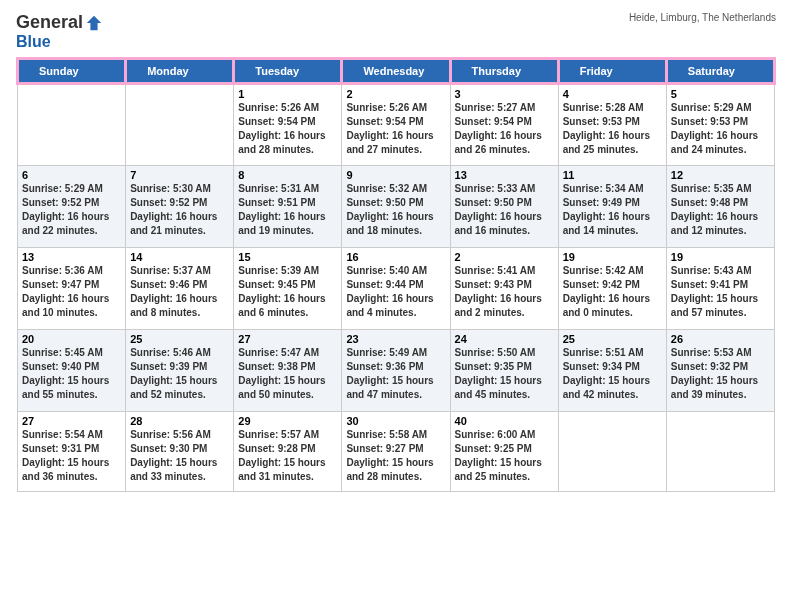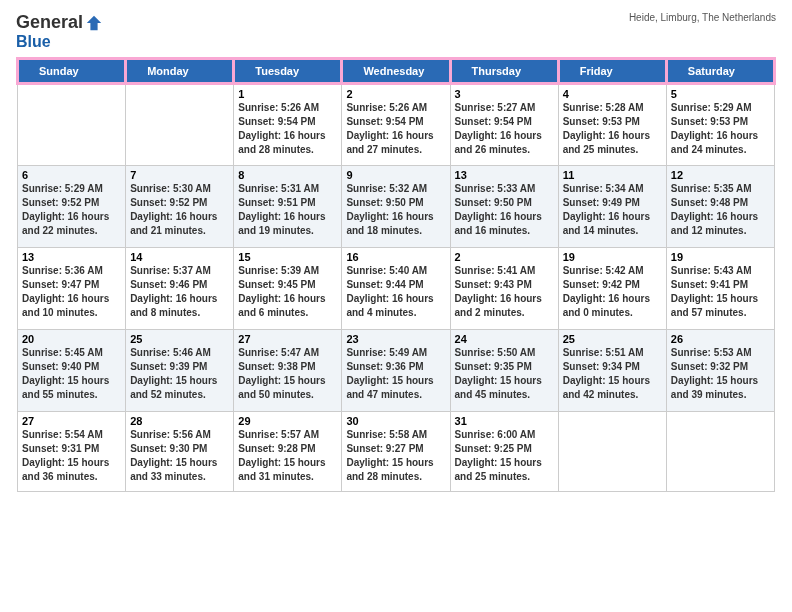--- a/index.html
+++ b/index.html
@@ -266,21 +266,21 @@
           </td>
           <td>
             <span class="day-num">29</span>
             <div class="day-info">Sunrise: 5:57 AM<br>Sunset: 9:28 PM<br>Daylight: 15 hours and 31 minutes.</div>
           </td>
           <td>
             <span class="day-num">30</span>
             <div class="day-info">Sunrise: 5:58 AM<br>Sunset: 9:27 PM<br>Daylight: 15 hours and 28 minutes.</div>
           </td>
           <td>
-            <span class="day-num">31</span>
+            <span class="day-num">40</span>
             <div class="day-info">Sunrise: 6:00 AM<br>Sunset: 9:25 PM<br>Daylight: 15 hours and 25 minutes.</div>
           </td>
           <td class="empty-cell"></td>
           <td class="empty-cell"></td>
         </tr>
       </tbody>
   </table>
 </div>
 
 </body></html>

